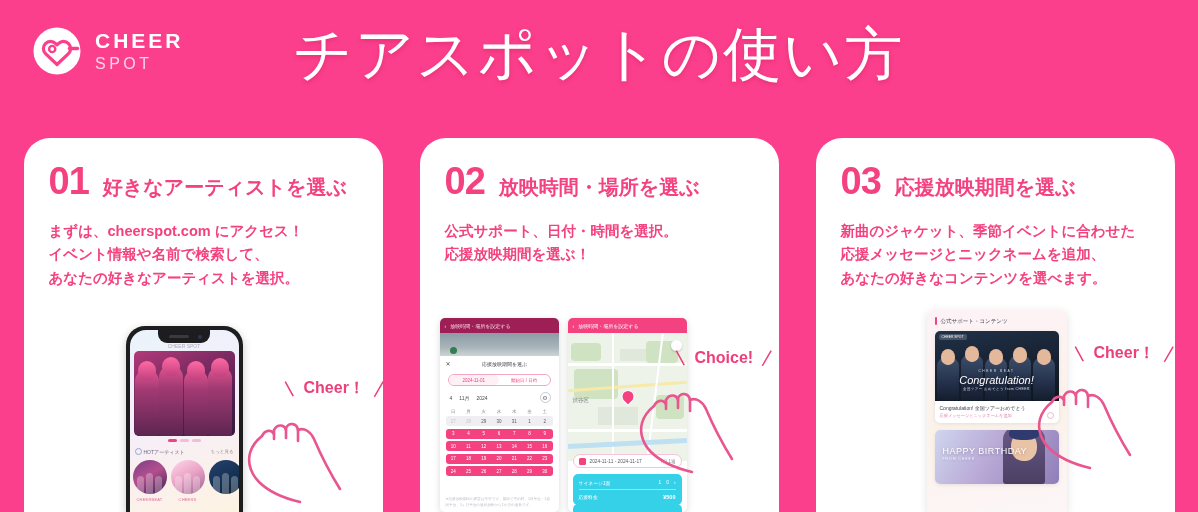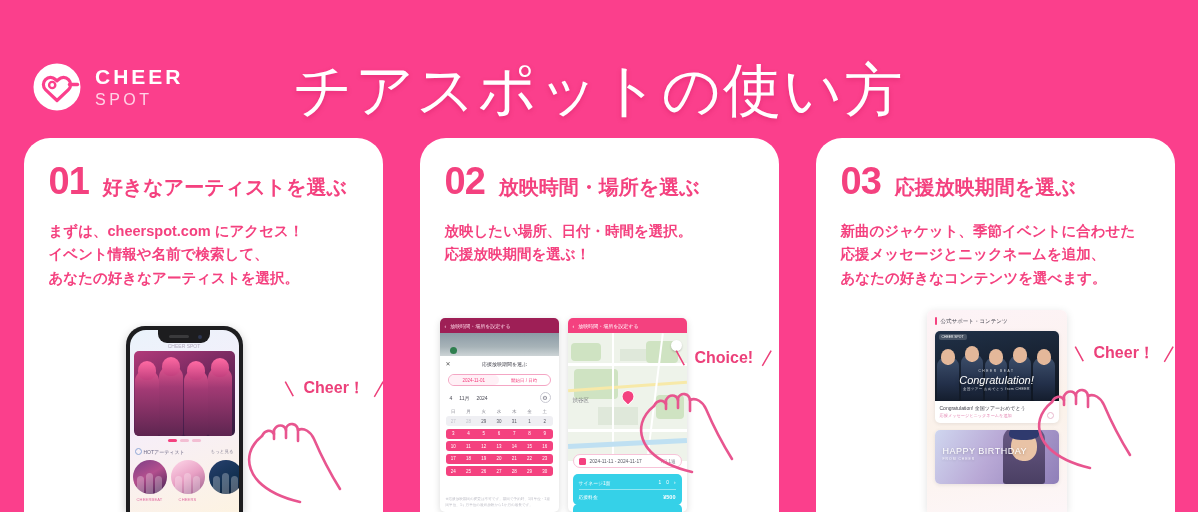--- a/index.html
+++ b/index.html
@@ -5,21 +5,21 @@
   * { box-sizing: border-box; margin: 0; padding: 0; }
   html, body {
     width: 1198px; height: 512px;
     overflow: hidden;
     font-family: "Liberation Sans", "DejaVu Sans", sans-serif;
   }
   body { background: #fb3f8c; position: relative; }
 
   
   .header {
-    position: absolute; left: 0; top: 0; width: 1198px; height: 112px; margin-top: 36px;
+    position: absolute; left: 0; top: 0; width: 1198px; height: 112px;
   }
   .logo-wrap {
     position: absolute; left: 32px; top: 26px;
     display: flex; align-items: center; gap: 13px;
   }
   .logo-mark { width: 50px; height: 50px; display: block; }
   .logo-text { display: flex; flex-direction: column; line-height: 1; }
   .logo-cheer {
     color: #ffffff; font-size: 21px; font-weight: bold;
     letter-spacing: 3px;
@@ -478,21 +478,21 @@
       </svg>
     </span>
   </div>
 
   <div class="card">
     <div class="card-head">
       <span class="card-num">02</span>
       <span class="card-title">放映時間・場所を選ぶ</span>
     </div>
     <div class="card-body">
-      <div class="line">放映したい場所、日付・時間を選択。</div>
+      <div class="line">公式サポート、日付・時間を選択。</div>
       <div class="line">応援放映期間を選ぶ！</div>
     </div>
 
     <div class="shot shot-a">
       <div class="shot-bar">
         <span>‹</span>
         <span>放映時間・場所を設定する</span>
       </div>
       <div class="shot-photo"></div>
       <div class="shot-sub">

